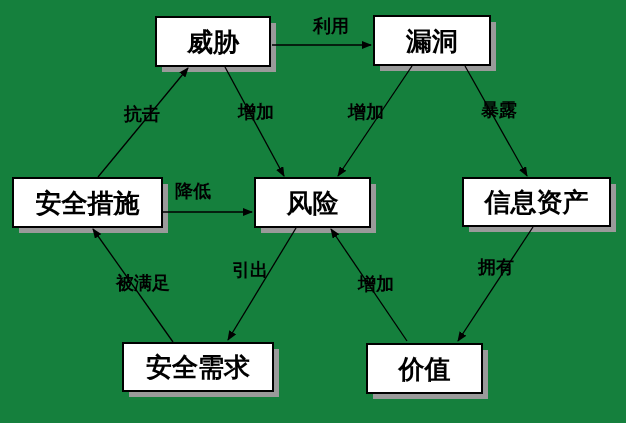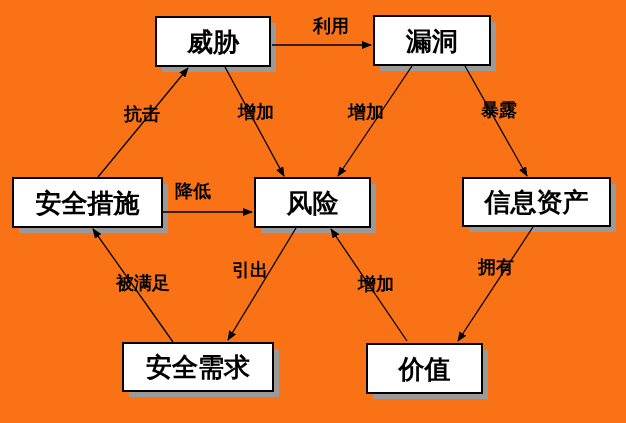--- a/index.html
+++ b/index.html
@@ -4,21 +4,21 @@
 <style>
   html, body {
     margin: 0;
     padding: 0;
     background: #ffffff;
   }
   .canvas {
     position: relative;
     width: 626px;
     height: 423px;
-    background: #f97316;
+    background: #15803d;
     overflow: hidden;
     font-family: "Liberation Sans", "DejaVu Sans", sans-serif;
   }
   svg {
     display: block;
   }
   .edge-line {
     stroke: #000000;
     stroke-width: 1.3;
     fill: none;

